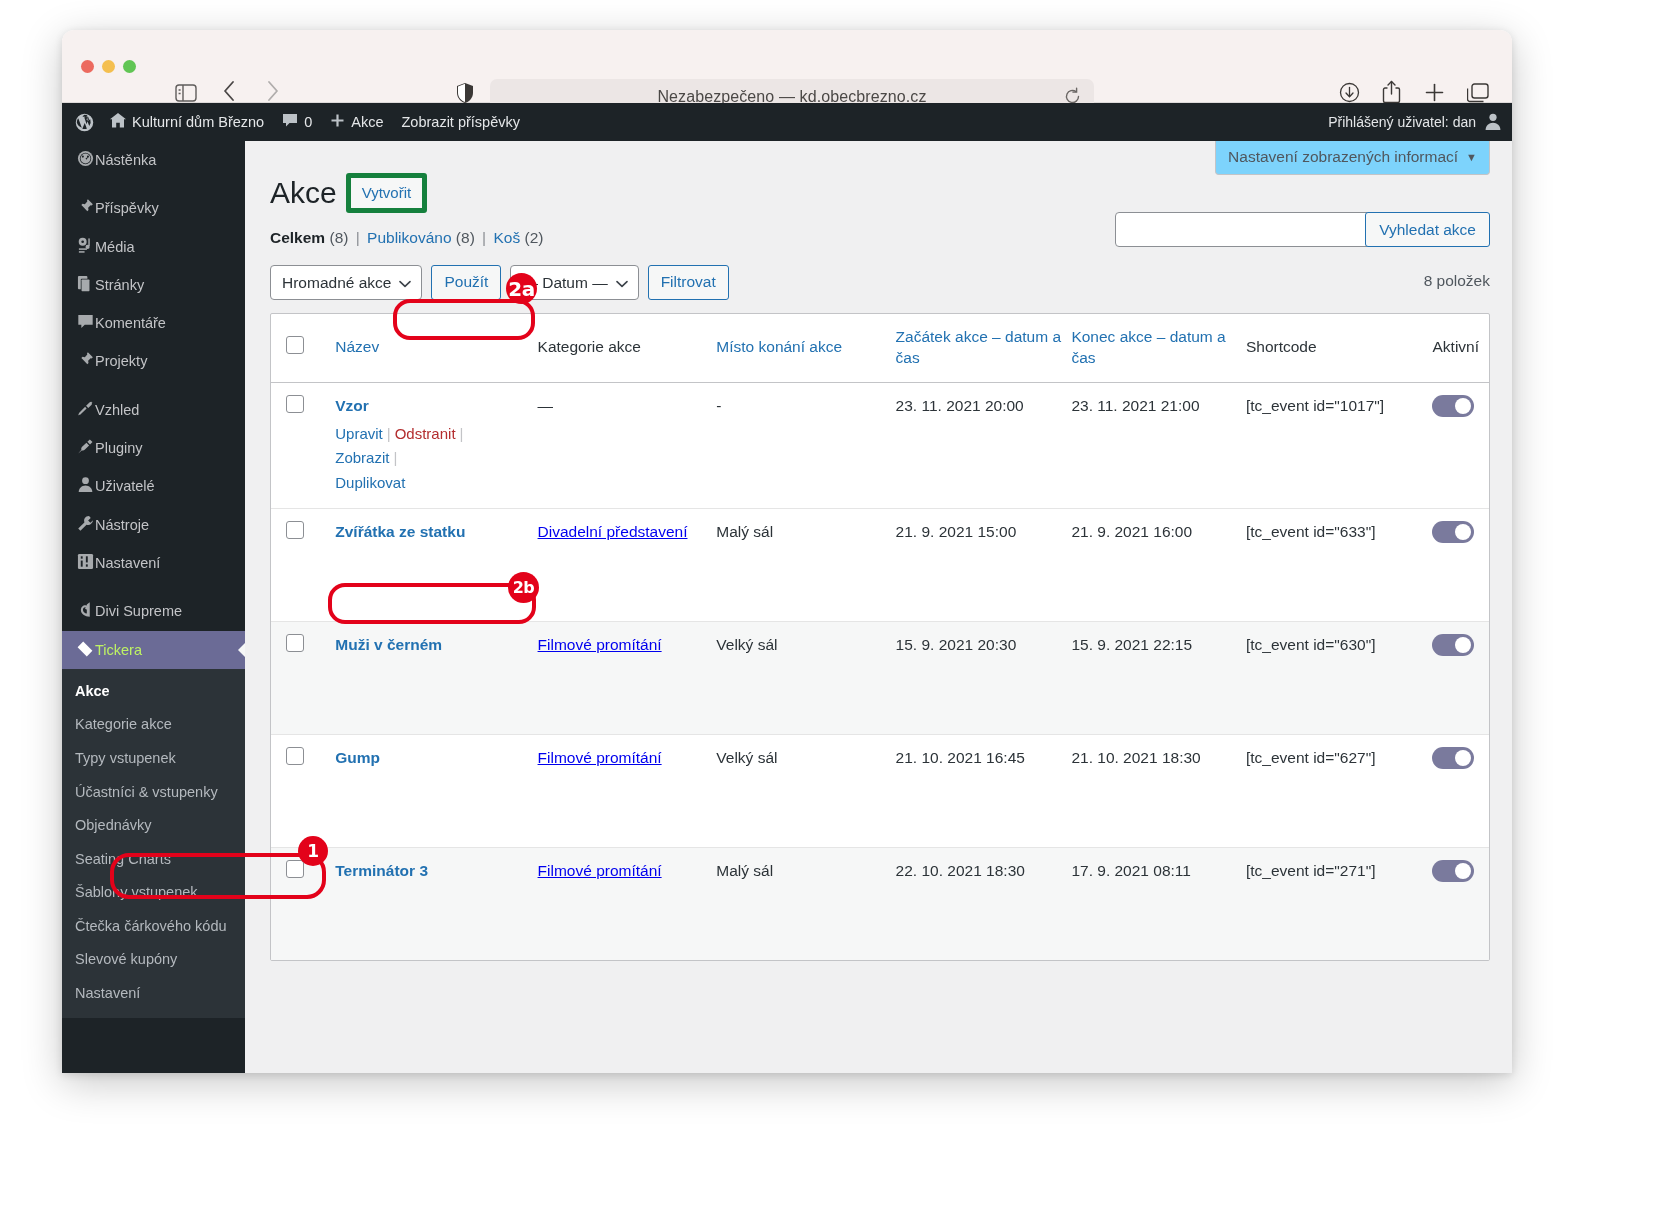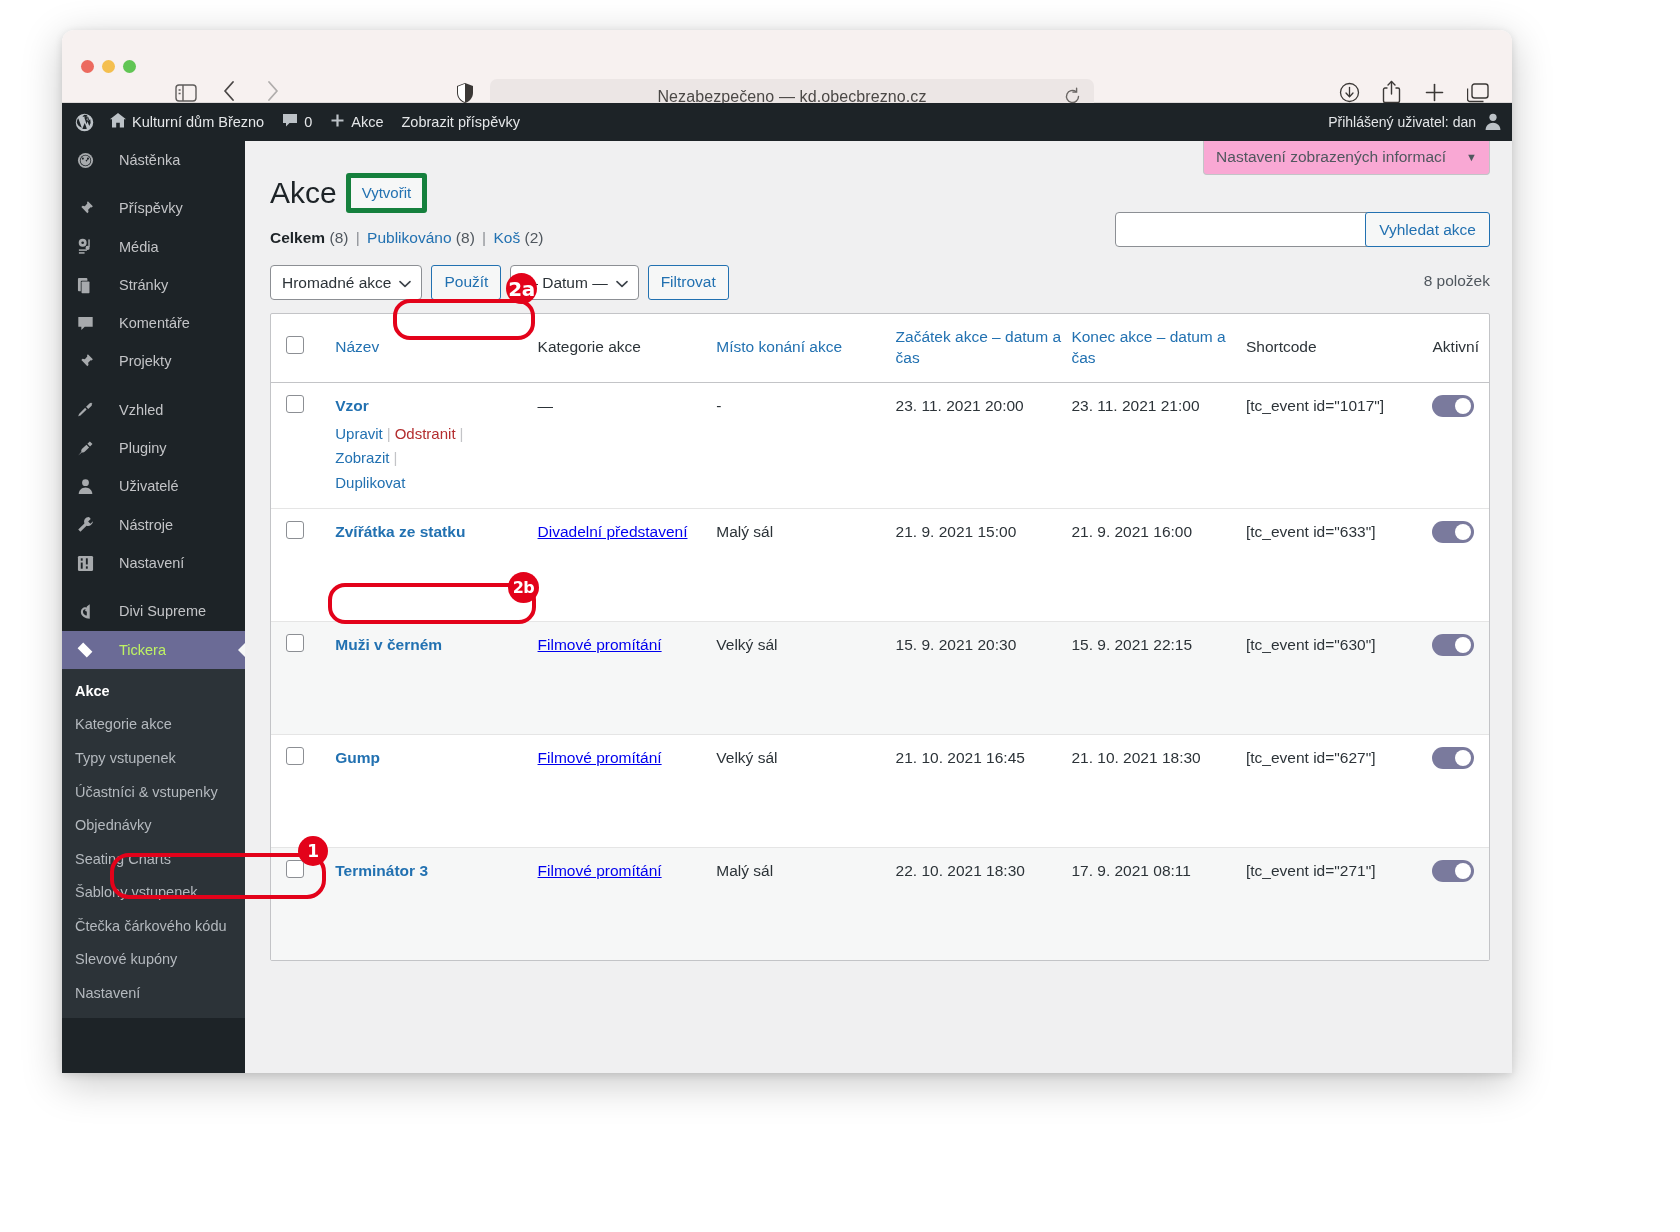--- a/index.html
+++ b/index.html
@@ -108,21 +108,21 @@
     position: absolute;
     left: 0; top: 0;
     width: 183px;
     height: 933px;
     background: #1d2327;
     color: #c3c4c7;
     font-size: 14.5px;
     overflow: hidden;
   }
   .menu-item {
-    display: flex; align-items: center; gap: 24px;
+    display: flex; align-items: flex-start; gap: 0;
     padding: 9px 0 9px 13px;
     color: #c3c4c7;
     line-height: 1.4;
   }
   .menu-item .mi-icon {
     width: 20px; display: flex; justify-content: center;
     color: #a7aaad; flex: none;
   }
   .menu-sep { height: 10px; }
   .menu-item.current {
@@ -160,28 +160,28 @@
     left: 183px; top: 0;
     right: 0; bottom: 0;
     background: #f0f0f1;
     padding: 0;
     overflow: hidden;
   }
 
   #screen-options-tab {
     position: absolute;
     right: 22px; top: 0;
-    background: #f9a8d4;
+    background: #7dd3fc;
     border: 1px solid #c3c4c7;
     border-top: none;
     border-radius: 0 0 4px 4px;
     padding: 7px 12px 8px 12px;
     font-size: 15.5px;
     color: #50575e;
-    display: flex; align-items: center; gap: 20px;
+    display: flex; align-items: center; gap: 8px;
   }
 
   #page-title-row {
     position: absolute;
     left: 25px; top: 32px;
     display: flex; align-items: center; gap: 0px;
   }
   #page-title {
     font-size: 30px;
     font-weight: 400;

